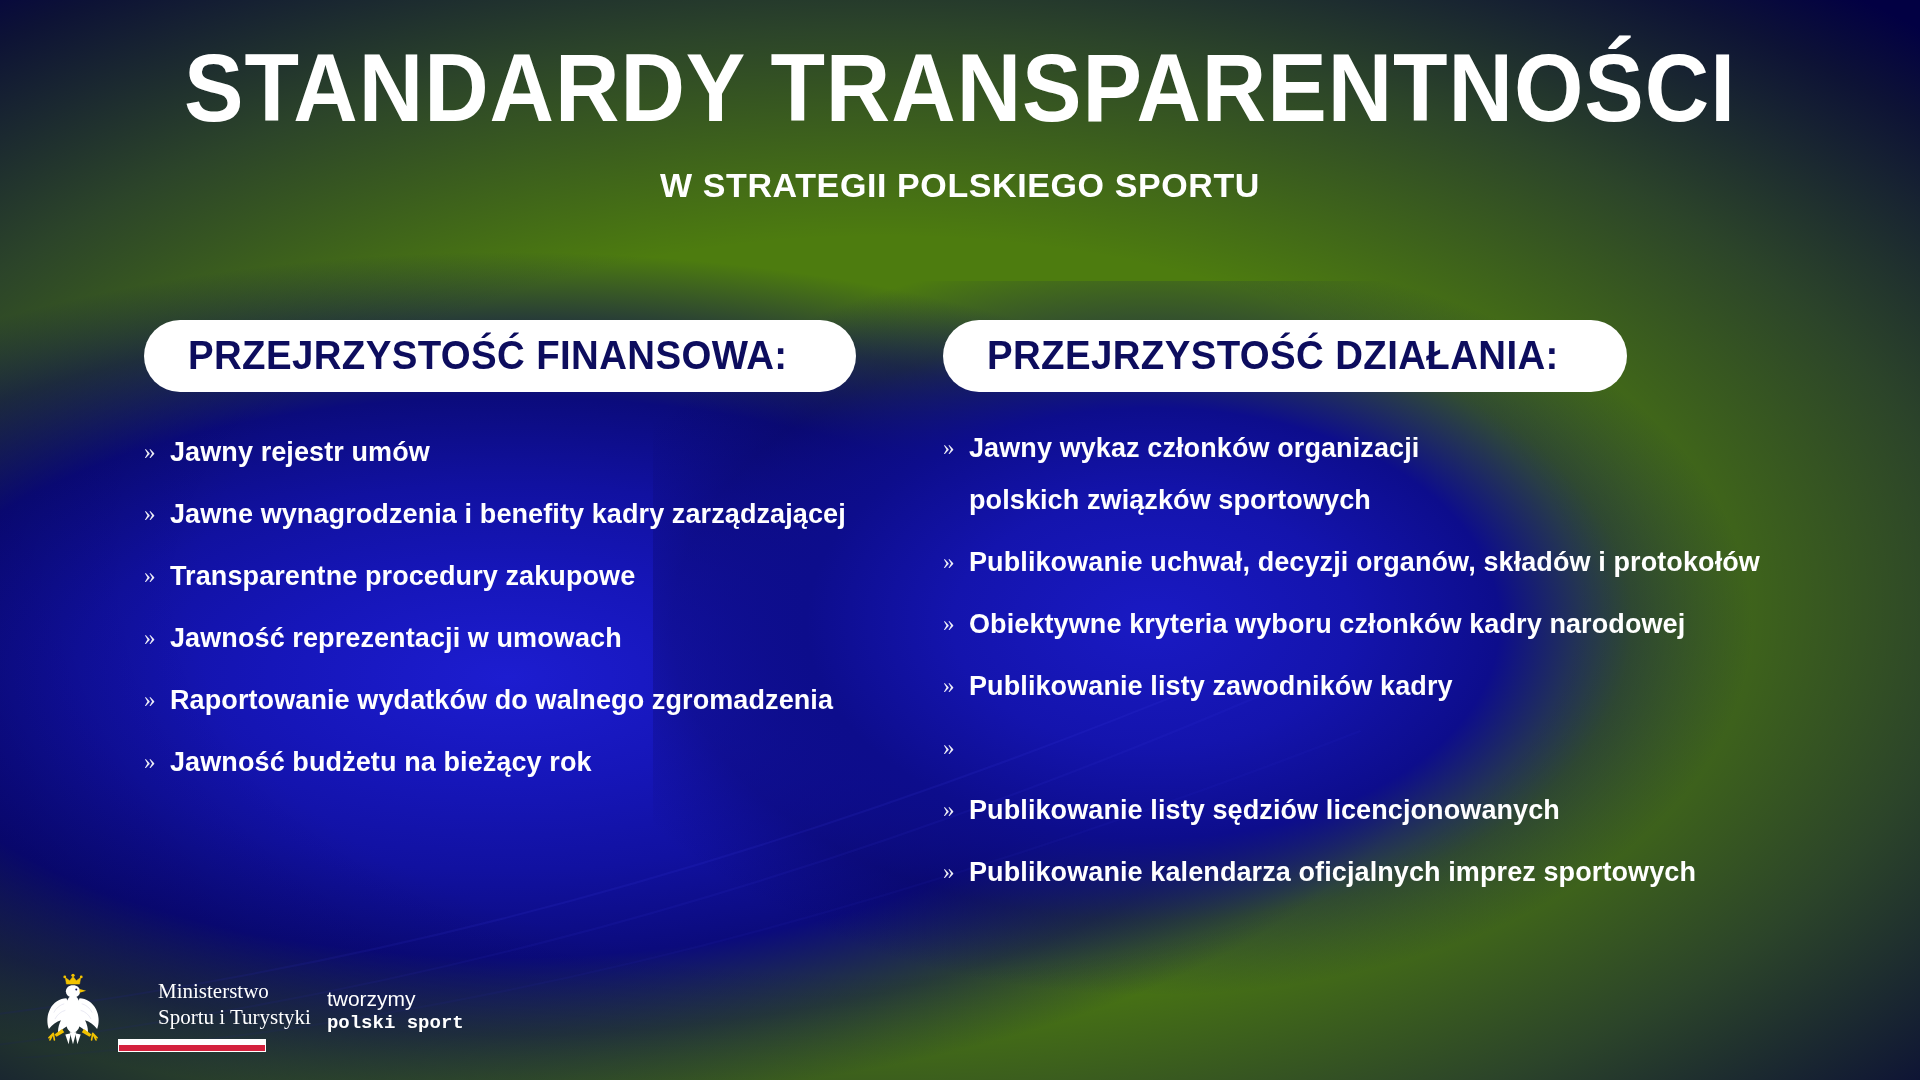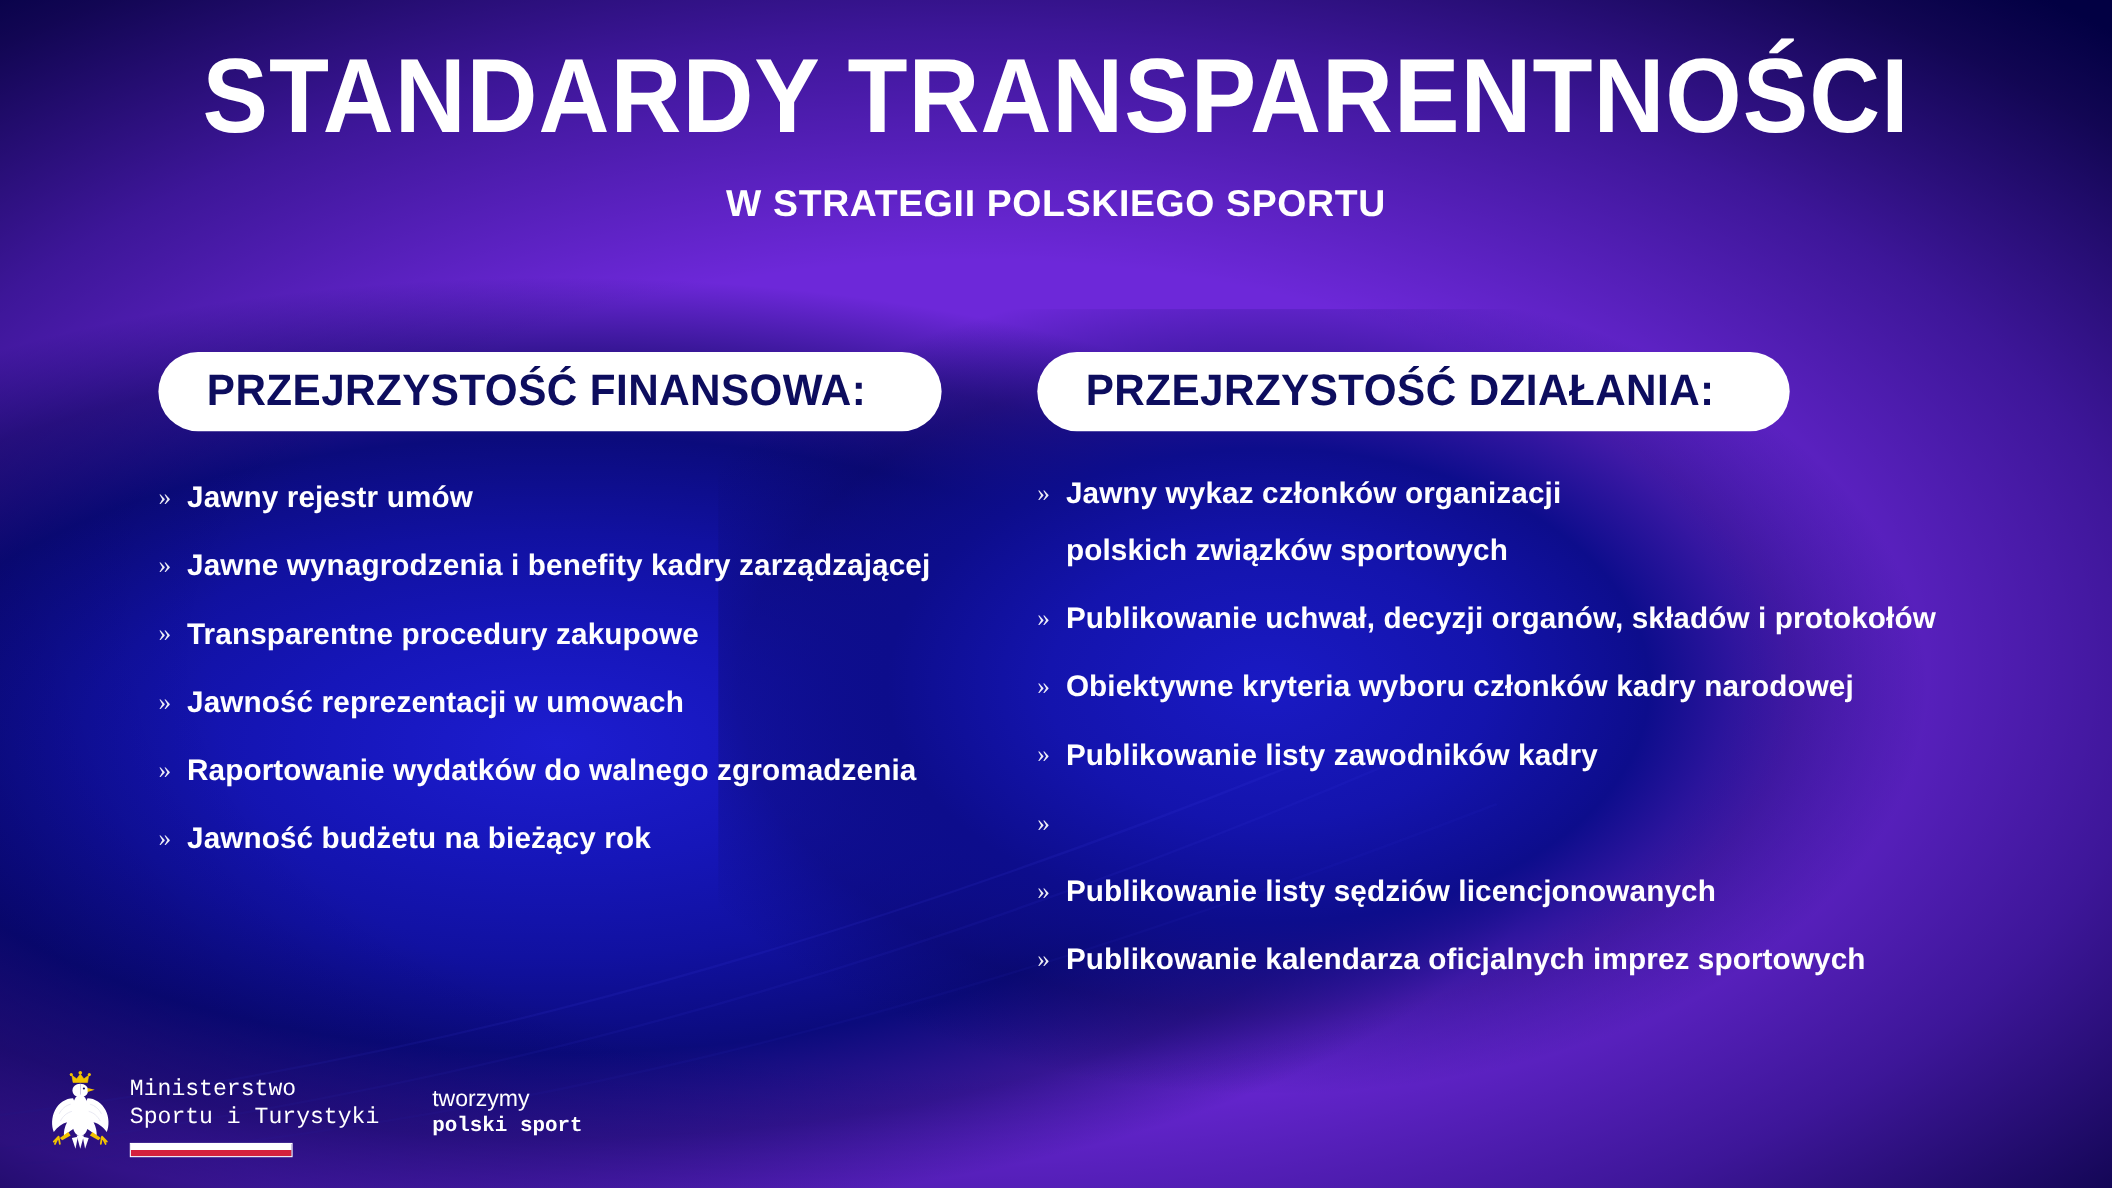--- a/index.html
+++ b/index.html
@@ -8,21 +8,21 @@
     width: 1920px;
     height: 1080px;
     overflow: hidden;
     font-family: "Liberation Sans", sans-serif;
   }
 
   #slide {
     position: relative;
     width: 1920px;
     height: 1080px;
-    background: #6d28d9;
+    background: #4d7c0f;
     overflow: hidden;
   }
 
   
   .bg-glow-main {
     position: absolute;
     left: -6%;
     top: 18%;
     width: 108%;
     height: 86%;
@@ -180,37 +180,38 @@
   .emblem {
     width: 66px;
     height: 80px;
     flex: 0 0 auto;
     margin-right: 12px;
   }
   .emblem svg { width: 100%; height: 100%; display: block; }
 
   .ministry-block { padding-top: 6px; }
   .ministry-line {
-    font-family: Liberation Mono, monospace;
+    font-family: Liberation Serif, serif;
     font-weight: 400;
     font-size: 21px;
     line-height: 26px;
     color: #ffffff;
     white-space: nowrap;
+    margin-left: 40px;
   }
   .flag-bar {
     margin-top: 9px;
     width: 148px;
     height: 13px;
     border: 1px solid #ffffff;
     background: linear-gradient(to bottom, #ffffff 0 50%, #d4213d 50% 100%);
   }
 
   .tagline {
-    margin-left: 48px;
+    margin-left: 16px;
     padding-top: 14px;
   }
   .tagline-1 {
     font-family: "Liberation Sans", sans-serif;
     font-weight: 400;
     font-size: 21px;
     line-height: 25px;
     color: #ffffff;
     white-space: nowrap;
   }

